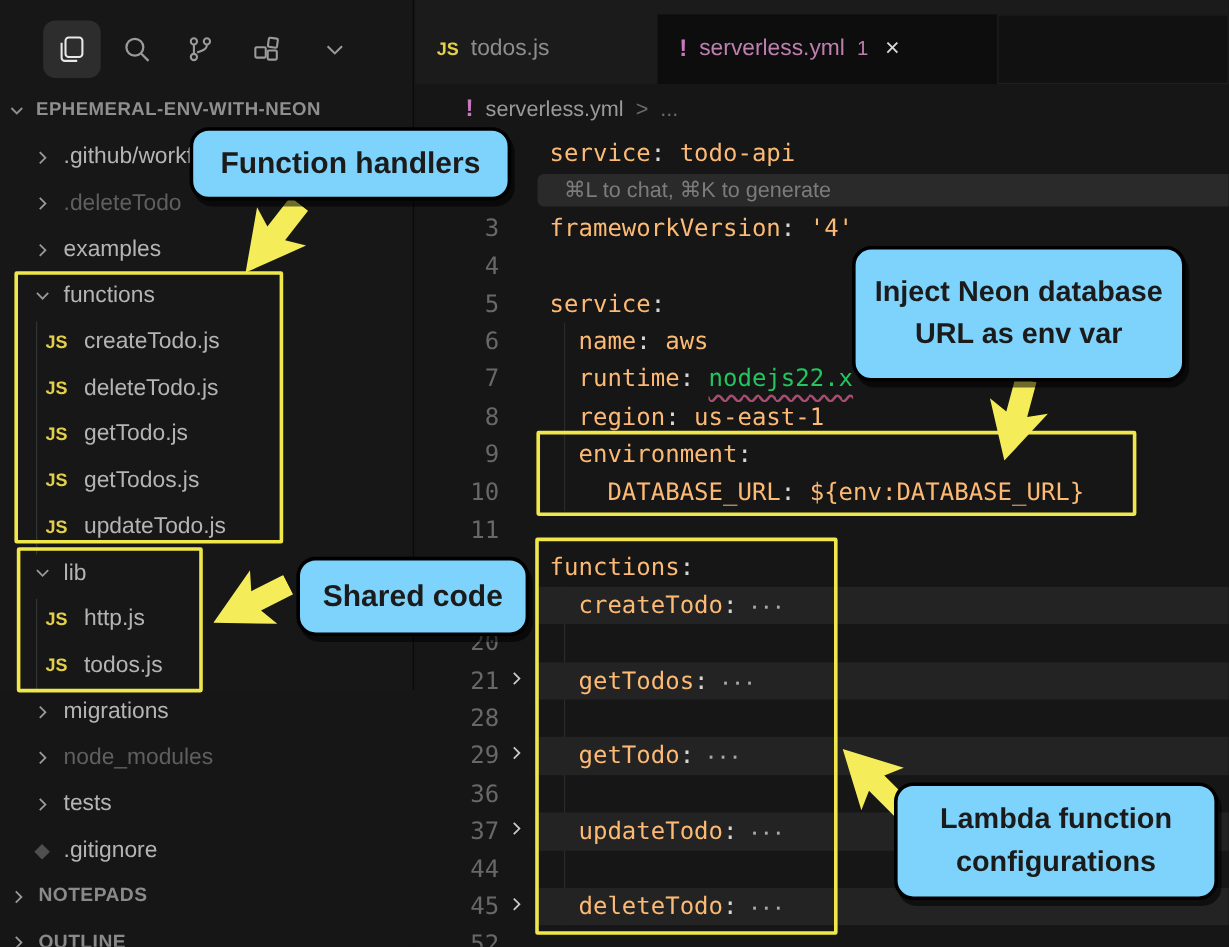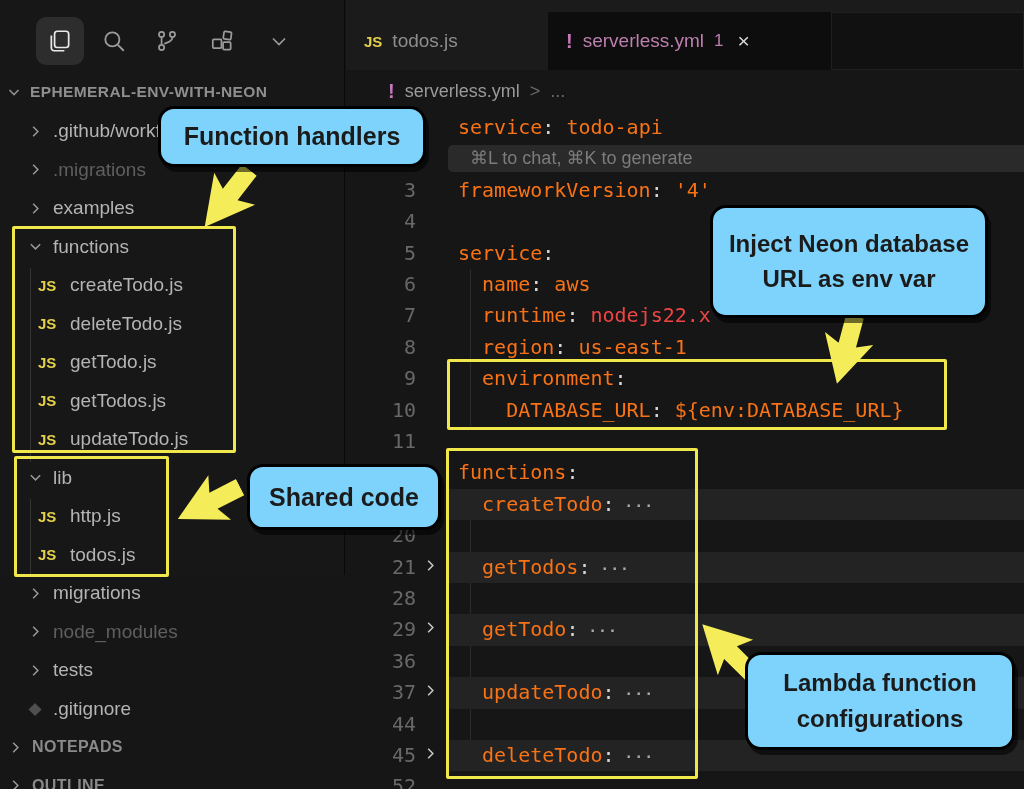--- a/index.html
+++ b/index.html
@@ -49,22 +49,22 @@
   .breadcrumb .sep, .breadcrumb .more { color:#6b6b6b; }
 
   .code-area { position:absolute; left:0; top:70px; width:678px; height:719px;
                font-family:"DejaVu Sans Mono", monospace; }
   .crow { position:absolute; left:0; width:678px; height:31.4px; line-height:31.4px; }
   .crow .stripe { position:absolute; left:100px; right:0; top:0; height:100%; background:#232323; }
   .lnum { position:absolute; left:24px; width:46px; text-align:right; color:#686868;
           font-size:20px; }
   .fchev { position:absolute; left:77px; color:#c9c9c9; }
   .ctext { position:absolute; left:112px; white-space:pre; font-size:20px; }
-  .k { color:#f97316; } .p { color:#d6d6d6; }
-  .w { color:#ef4444; text-decoration-style:wavy;
+  .k { color:#fdba74; } .p { color:#d6d6d6; }
+  .w { color:#22c55e; text-decoration:underline; text-decoration-style:wavy;
        text-decoration-color:#a64d72; text-decoration-thickness:2px; text-underline-offset:6px; }
   .folddots { color:#aaa; font-weight:bold; font-size:14px; letter-spacing:1.5px; margin-left:10px; }
   .hintbar { position:absolute; left:102px; right:0; top:2px; height:27px; background:#2a2a2a;
              border-radius:5px 0 0 5px; font-family:"Liberation Sans",sans-serif;
              font-size:18px; color:#7c7c7c; line-height:27px; padding-left:22px; }
   .eguide { position:absolute; left:124px; width:1px; background:#2b2b2b; }
 
   
   .hl-box { position:absolute; border:3px solid #f0e74a; border-radius:2px; z-index:40; }
   .callout { position:absolute; background:#7dd3fc; border:3px solid #000; border-radius:16px;
@@ -132,21 +132,21 @@
             </svg>
           </span>
           <span class="">.github/workflows</span>
         </div>
         <div class="trow f" style="top: 38.5px;">
           <span class="chev">
             <svg width="15" height="15" viewBox="0 0 16 16" fill="none" stroke="#9a9a9a" stroke-width="1.6">
               <path d="M5.5 3l5 5-5 5"></path>
             </svg>
           </span>
-          <span class="dim">.migrations</span>
+          <span class="dim">.deleteTodo</span>
         </div>
         <div class="trow f" style="top: 77px;">
           <span class="chev">
             <svg width="15" height="15" viewBox="0 0 16 16" fill="none" stroke="#9a9a9a" stroke-width="1.6">
               <path d="M5.5 3l5 5-5 5"></path>
             </svg>
           </span>
           <span class="">examples</span>
         </div>
         <div class="trow f" style="top: 115.5px;">

